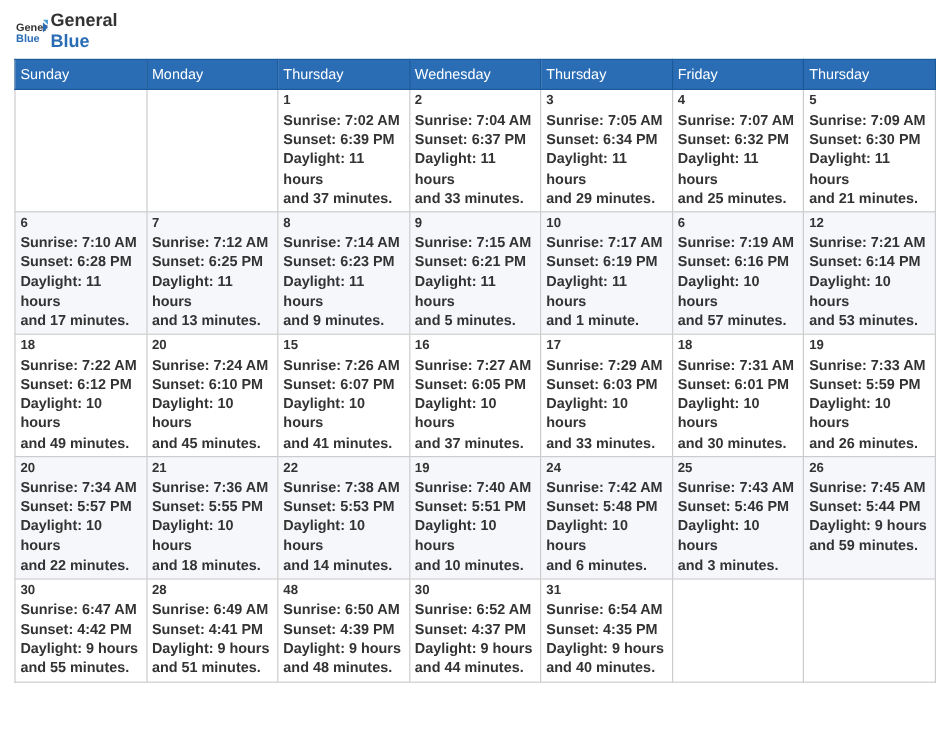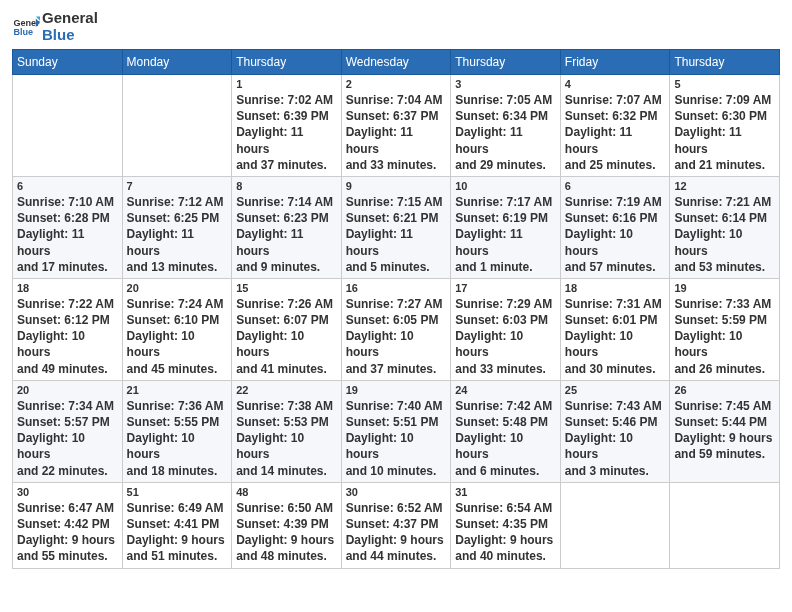--- a/index.html
+++ b/index.html
@@ -236,21 +236,21 @@
             <span class="day-num">26</span>
             <div class="cell-text">Sunrise: 7:45 AM<br>Sunset: 5:44 PM<br>Daylight: 9 hours<br>and 59 minutes.</div>
           </td>
         </tr>
         <tr>
           <td>
             <span class="day-num">30</span>
             <div class="cell-text">Sunrise: 6:47 AM<br>Sunset: 4:42 PM<br>Daylight: 9 hours<br>and 55 minutes.</div>
           </td>
           <td>
-            <span class="day-num">51</span>
+            <span class="day-num">28</span>
             <div class="cell-text">Sunrise: 6:49 AM<br>Sunset: 4:41 PM<br>Daylight: 9 hours<br>and 51 minutes.</div>
           </td>
           <td>
             <span class="day-num">48</span>
             <div class="cell-text">Sunrise: 6:50 AM<br>Sunset: 4:39 PM<br>Daylight: 9 hours<br>and 48 minutes.</div>
           </td>
           <td>
             <span class="day-num">30</span>
             <div class="cell-text">Sunrise: 6:52 AM<br>Sunset: 4:37 PM<br>Daylight: 9 hours<br>and 44 minutes.</div>
           </td>

